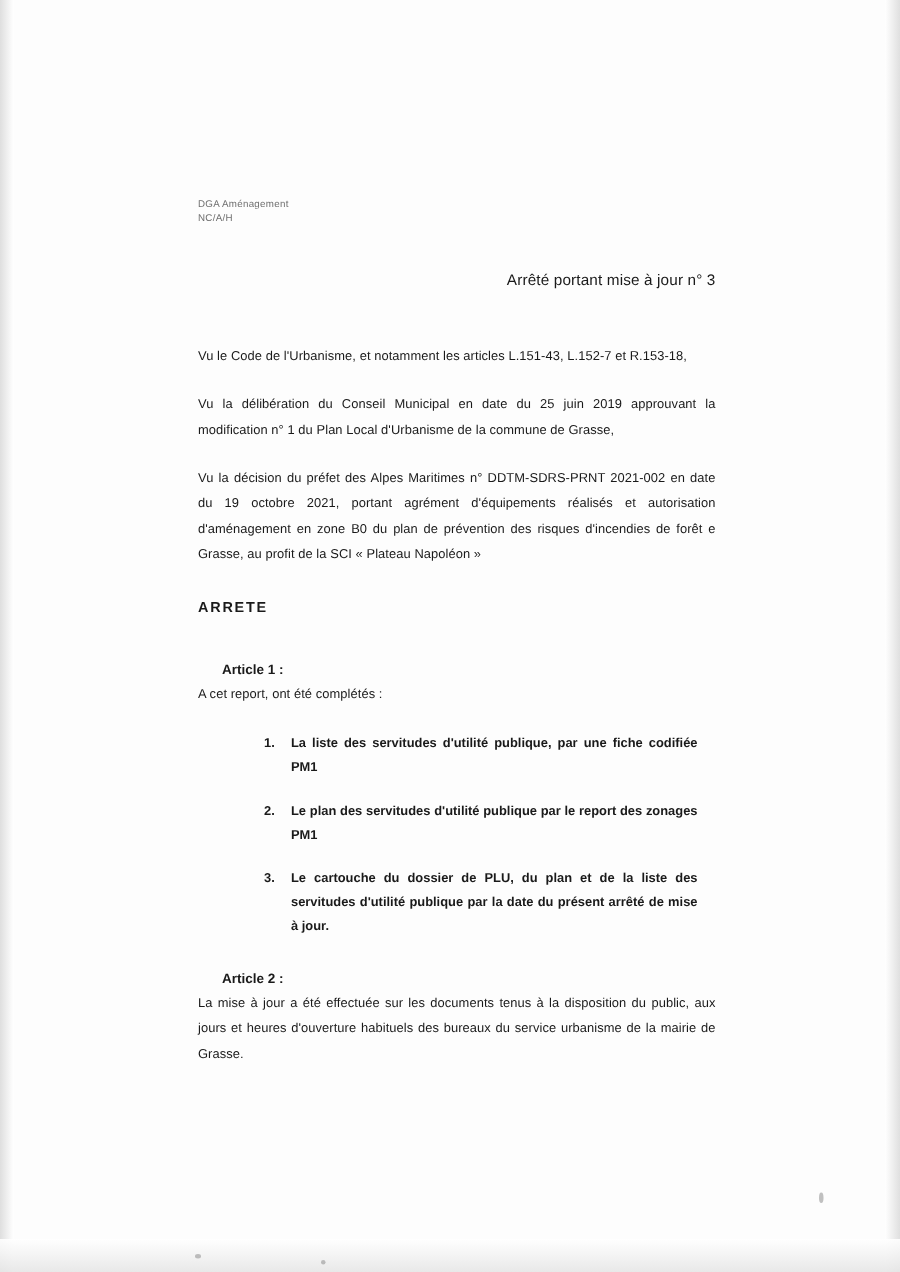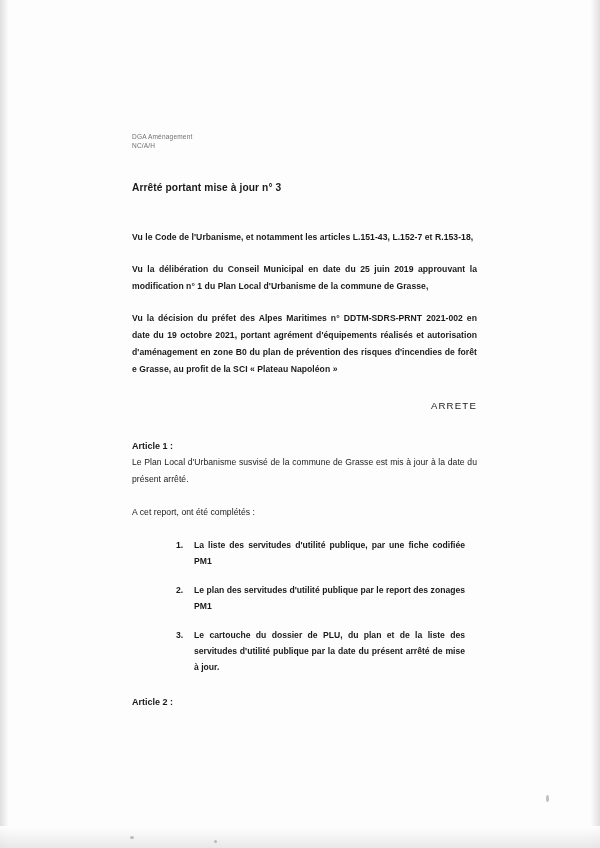--- a/index.html
+++ b/index.html
@@ -58,48 +58,47 @@
     width: 345px;
   }
   .header-ref {
     font-size: 6.5px;
     line-height: 9px;
     color: #6f6f6f;
     letter-spacing: .2px;
     margin-bottom: 30px;
   }
   .doc-title {
-    text-align: left;
+    text-align: right;
     font-size: 10.2px;
-    font-weight: bold;
+    font-weight: normal;
     line-height: 15px;
     margin-bottom: 34px;
     letter-spacing: .1px;
   }
   .doc-title div { white-space: nowrap; }
   .vu-block p {
     font-size: 8.6px;
     line-height: 17px;
     margin: 0 0 15px 0;
     text-align: justify;
     letter-spacing: .05px;
-    font-weight: bold;
   }
   .vu-block p.last { margin-bottom: 22px; }
   .arrete-word {
-    text-align: right;
+    text-align: left;
     font-size: 9.6px;
-    font-weight: normal;
+    font-weight: bold;
     letter-spacing: 1.2px;
     margin: 16px 0 30px 0;
   }
   .article-head {
     font-size: 9px;
     font-weight: bold;
-    margin: 0 0 3px 0;
+    margin: 0 0 3px 16px;
   }
   .body-p {
     font-size: 8.6px;
     line-height: 17px;
     margin: 0 0 16px 0;
     text-align: justify;
     letter-spacing: .05px;
   }
   ol.numbered {
     margin: 0 12px 16px 0;
@@ -151,29 +150,29 @@
     <div class="vu-block">
       <p>Vu le Code de l'Urbanisme,  et notamment les articles L.151-43, L.152-7 et R.153-18,</p>
       <p>Vu la délibération du Conseil Municipal en date du 25 juin 2019 approuvant la modification n° 1 du Plan Local d'Urbanisme de la commune de Grasse,</p>
       <p class="last">Vu la décision du préfet des Alpes Maritimes n° DDTM-SDRS-PRNT 2021-002 en date du 19 octobre 2021, portant agrément d'équipements réalisés et autorisation d'aménagement en zone B0 du plan de prévention des risques d'incendies de forêt e Grasse, au profit de la SCI « Plateau Napoléon »</p>
     </div>
 
     <div class="arrete-word">ARRETE</div>
 
     <div>
       <div class="article-head">Article 1 :</div>
-      <p class="body-p">Le Plan Local d'Urbanisme susvisé de la commune de Grasse est mis à jour à la date du présent arrêté.</p>
       <p class="body-p">A cet report, ont été complétés :</p>
       <ol class="numbered">
         <li>La liste des servitudes d'utilité publique, par une fiche codifiée PM1</li>
         <li>Le plan des servitudes d'utilité publique par le report des zonages PM1</li>
         <li>Le cartouche du dossier de PLU, du plan et de la liste des servitudes d'utilité publique par la date du présent arrêté de mise à jour.</li>
       </ol>
     </div>
 
     <div class="gap-sm"></div>
 
     <div>
       <div class="article-head">Article 2 :</div>
+      <p class="body-p">La mise à jour a été effectuée sur les documents tenus à la disposition du public, aux jours et heures d'ouverture habituels des bureaux du service urbanisme de la mairie de Grasse.</p>
     </div>
 
   </div>
 </div>
 
 </body></html>

